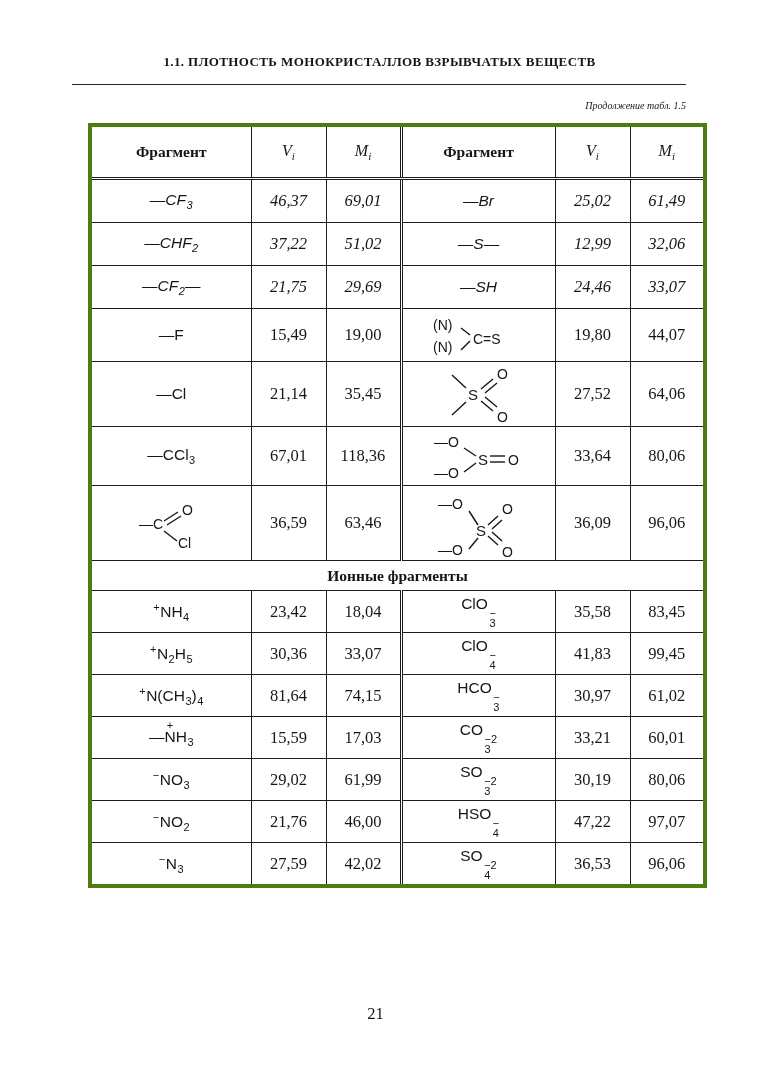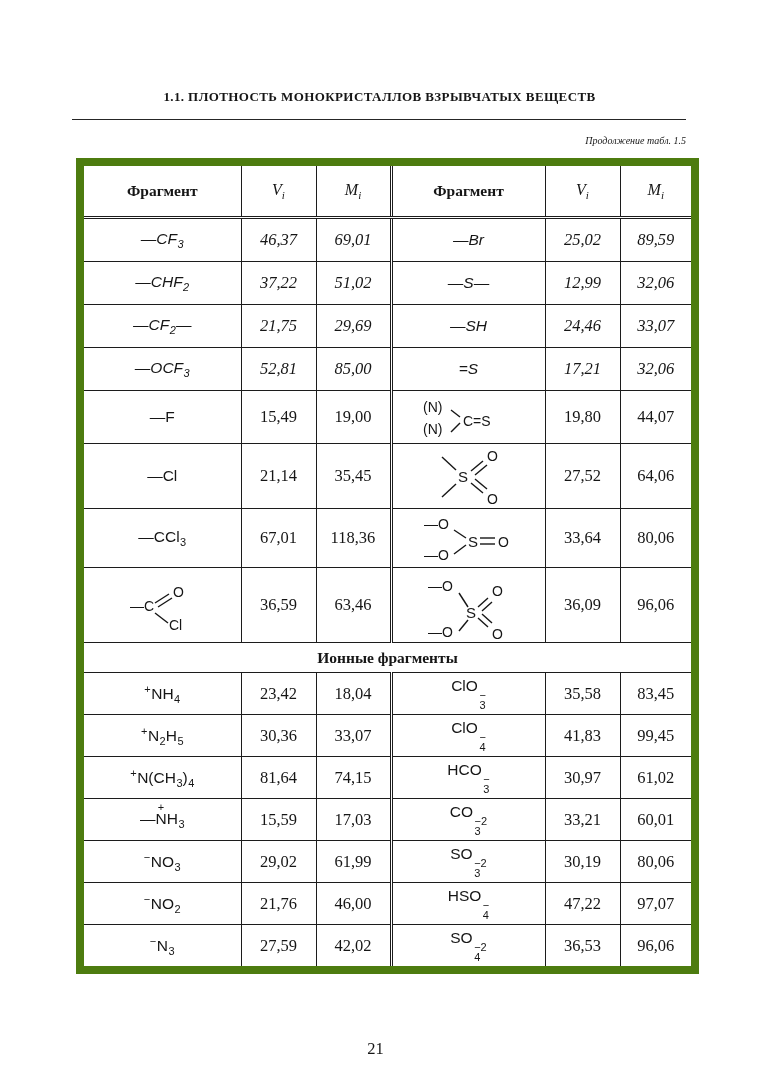--- a/index.html
+++ b/index.html
@@ -1,27 +1,27 @@
 <!DOCTYPE html>
 <html><head>
 <meta charset="utf-8">
 <style>
   html,body{margin:0;padding:0;}
   body{width:758px;height:1080px;background:#ffffff;position:relative;
        font-family:"Liberation Serif",serif;color:#161616;}
-  .page{position:absolute;inset:0;background:#fff;margin-top:35px;}
+  .page{position:absolute;inset:0;background:#fff;}
 
   .running-head{position:absolute;top:54px;left:72px;width:615px;text-align:center;
     font-size:13px;font-weight:bold;letter-spacing:0.4px;white-space:nowrap;}
   .head-rule{position:absolute;top:84px;left:72px;width:614px;height:1.3px;background:#262626;}
   .table-caption{position:absolute;top:100px;left:72px;width:614px;text-align:right;
     font-style:italic;font-size:10px;}
 
-  table.frag-table{position:absolute;top:123px;left:76px;width:615px;
-    border-collapse:collapse;border:8px solid #4d7c0f;table-layout:fixed;}
+  table.frag-table{position:absolute;top:123px;left:88px;width:615px;
+    border-collapse:collapse;border:4px solid #4d7c0f;table-layout:fixed;}
   .frag-table th,.frag-table td{border:1px solid #1c1c1c;text-align:center;vertical-align:middle;padding:0;}
   .frag-table thead th{height:50px;border-bottom:3px double #1c1c1c;font-weight:normal;}
   .th-frag{font-weight:bold;font-size:15.5px;font-family:"Liberation Serif",serif;}
   .vm{font-size:16px;font-style:italic;}
   .vm sub{font-size:11px;font-style:italic;}
   .dsep{border-left:3px double #1c1c1c !important;}
 
   .section-row td{height:29px;font-weight:bold;font-size:15.5px;font-family:"Liberation Serif",serif;}
   tr.h42 td{height:42px;font-style:italic;}
   tr.h41 td{height:41px;}
@@ -74,45 +74,37 @@
           <span class="vm"><i>M</i><sub><i>i</i></sub></span></th>
       </tr>
     </thead>
     <tbody>
         <tr class="h42">
           <td class="frag"><span>—CF</span><span class="fsub">3</span></td>
           <td class="num">46,37</td>
           <td class="num">69,01</td>
           <td class="frag dsep"><span>—Br</span></td>
           <td class="num">25,02</td>
-          <td class="num">89,59</td>
+          <td class="num">61,49</td>
         </tr>
         <tr class="h42">
           <td class="frag"><span>—CHF</span><span class="fsub">2</span></td>
           <td class="num">37,22</td>
           <td class="num">51,02</td>
           <td class="frag dsep"><span>—S—</span></td>
           <td class="num">12,99</td>
           <td class="num">32,06</td>
         </tr>
         <tr class="h42">
           <td class="frag"><span>—CF</span><span class="fsub">2</span><span>—</span></td>
           <td class="num">21,75</td>
           <td class="num">29,69</td>
           <td class="frag dsep"><span>—SH</span></td>
           <td class="num">24,46</td>
           <td class="num">33,07</td>
-        </tr>
-        <tr class="h42">
-          <td class="frag"><span>—OCF</span><span class="fsub">3</span></td>
-          <td class="num">52,81</td>
-          <td class="num">85,00</td>
-          <td class="frag dsep"><span>=S</span></td>
-          <td class="num">17,21</td>
-          <td class="num">32,06</td>
         </tr>
         <tr>
           <td class="frag"><span>—F</span></td>
           <td class="num">15,49</td>
           <td class="num">19,00</td>
           <td class="frag dsep struct-cell"><span aria-label="(N)(N)C=S"><svg class="struct" width="92" height="46" viewBox="0 0 92 46">
                 <text x="0" y="18" font-size="14">(N)</text>
                 <text x="0" y="40" font-size="14">(N)</text>
                 <line x1="28" y1="16" x2="37" y2="23"></line>
                 <line x1="28" y1="38" x2="37" y2="29"></line>

